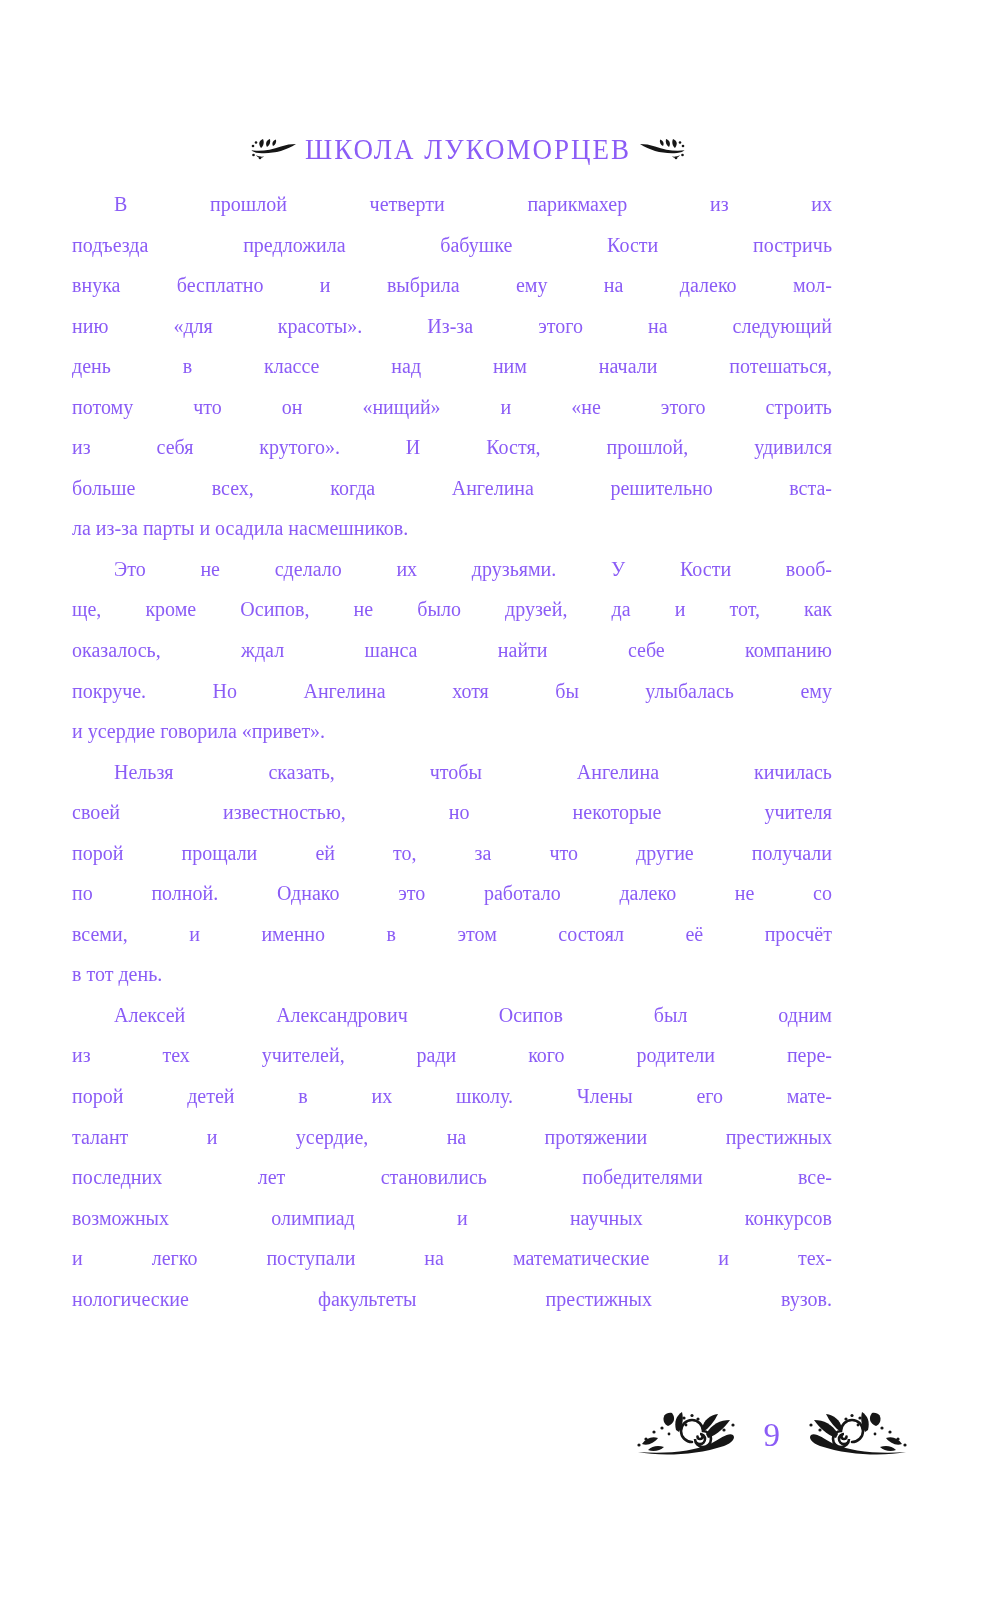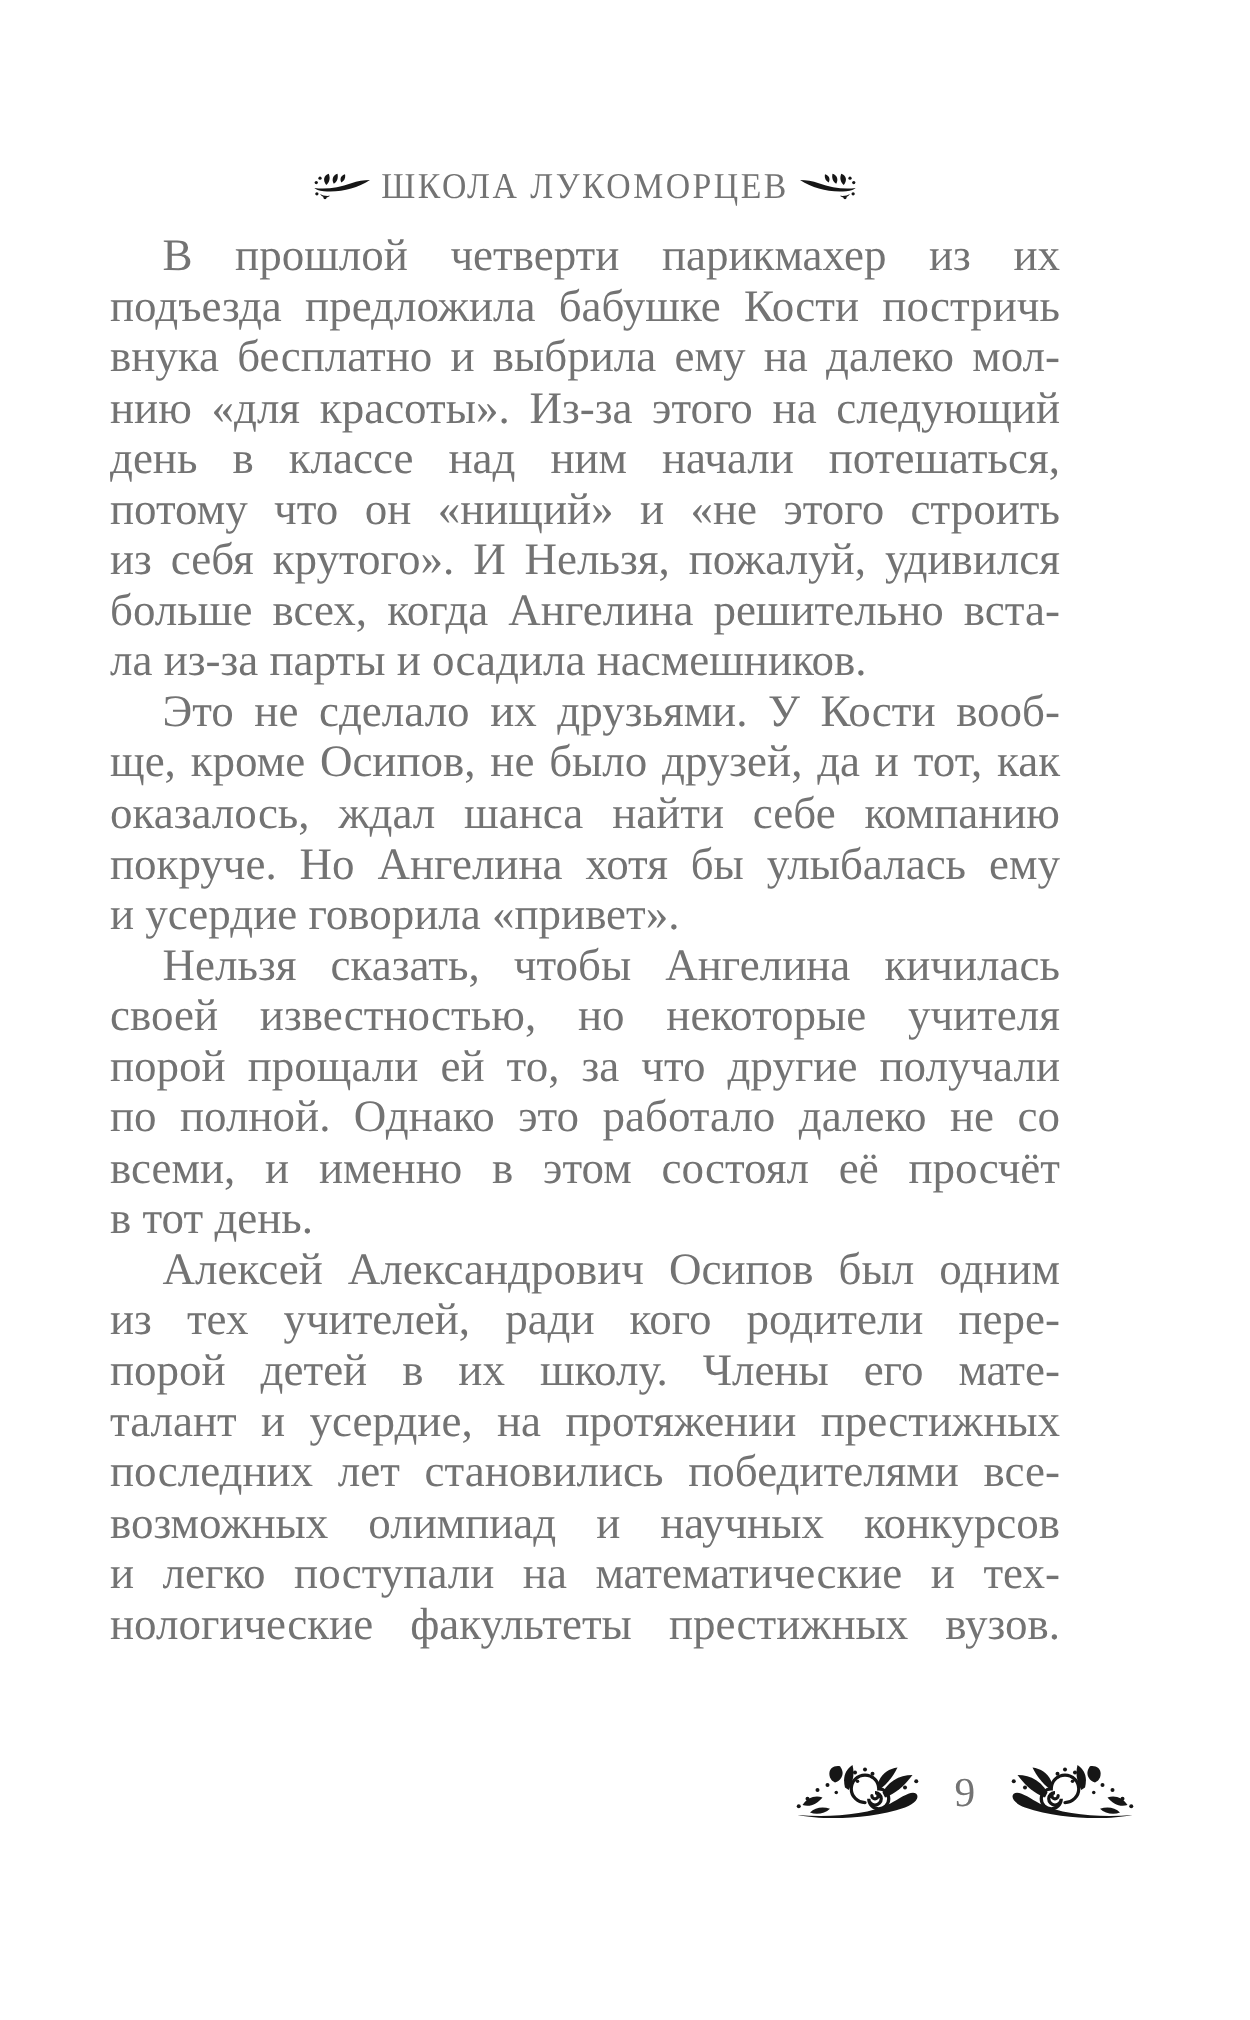--- a/index.html
+++ b/index.html
@@ -2,21 +2,21 @@
 <html lang="ru"><head>
 <meta charset="utf-8">
 <style>
   html, body { margin: 0; padding: 0; background: #e8e8e8; }
   .page {
     position: relative;
     width: 1000px;
     height: 1616px;
     margin: 0 auto;
     background: #ffffff;
-    color: #737373;
+    color: #8b5cf6;
     font-family: "Liberation Serif", "DejaVu Serif", serif;
     overflow: hidden;
   }
 
   
   .running-head {
     position: absolute;
     top: 126px;
     left: 88px;
     width: 760px;
@@ -33,23 +33,23 @@
     transform: scaleY(1.08);
   }
   .flourish { display: inline-flex; align-items: center; }
   .flourish svg { display: block; }
   .flourish.mirrored svg { transform: scaleX(-1); }
 
   
   .body-text {
     position: absolute;
     top: 184px;
-    left: 88px;
+    left: 72px;
     width: 760px;
-    font-size: 36px;
+    font-size: 20px;
   }
   .line {
     line-height: 40.55px;
     text-align: justify;
     text-align-last: left;
     text-justify: inter-word;
     white-space: normal;
   }
   .line.jfull { text-align-last: justify; }
   .line.first { text-indent: 42px; }
@@ -110,21 +110,21 @@
     </span>
   </div>
 
   <div class="body-text" id="body-text">
       <div class="line first jfull">В прошлой четверти парикмахер из их</div>
       <div class="line jfull">подъезда предложила бабушке Кости постричь</div>
       <div class="line jfull">внука бесплатно и выбрила ему на далеко мол-</div>
       <div class="line jfull">нию «для красоты». Из-за этого на следующий</div>
       <div class="line jfull">день в классе над ним начали потешаться,</div>
       <div class="line jfull">потому что он «нищий» и «не этого строить</div>
-      <div class="line jfull">из себя крутого». И Нельзя, пожалуй, удивился</div>
+      <div class="line jfull">из себя крутого». И Костя, прошлой, удивился</div>
       <div class="line jfull">больше всех, когда Ангелина решительно вста-</div>
       <div class="line">ла из-за парты и осадила насмешников.</div>
       <div class="line first jfull">Это не сделало их друзьями. У Кости вооб-</div>
       <div class="line jfull">ще, кроме Осипов, не было друзей, да и тот, как</div>
       <div class="line jfull">оказалось, ждал шанса найти себе компанию</div>
       <div class="line jfull">покруче. Но Ангелина хотя бы улыбалась ему</div>
       <div class="line">и усердие говорила «привет».</div>
       <div class="line first jfull">Нельзя сказать, чтобы Ангелина кичилась</div>
       <div class="line jfull">своей известностью, но некоторые учителя</div>
       <div class="line jfull">порой прощали ей то, за что другие получали</div>

